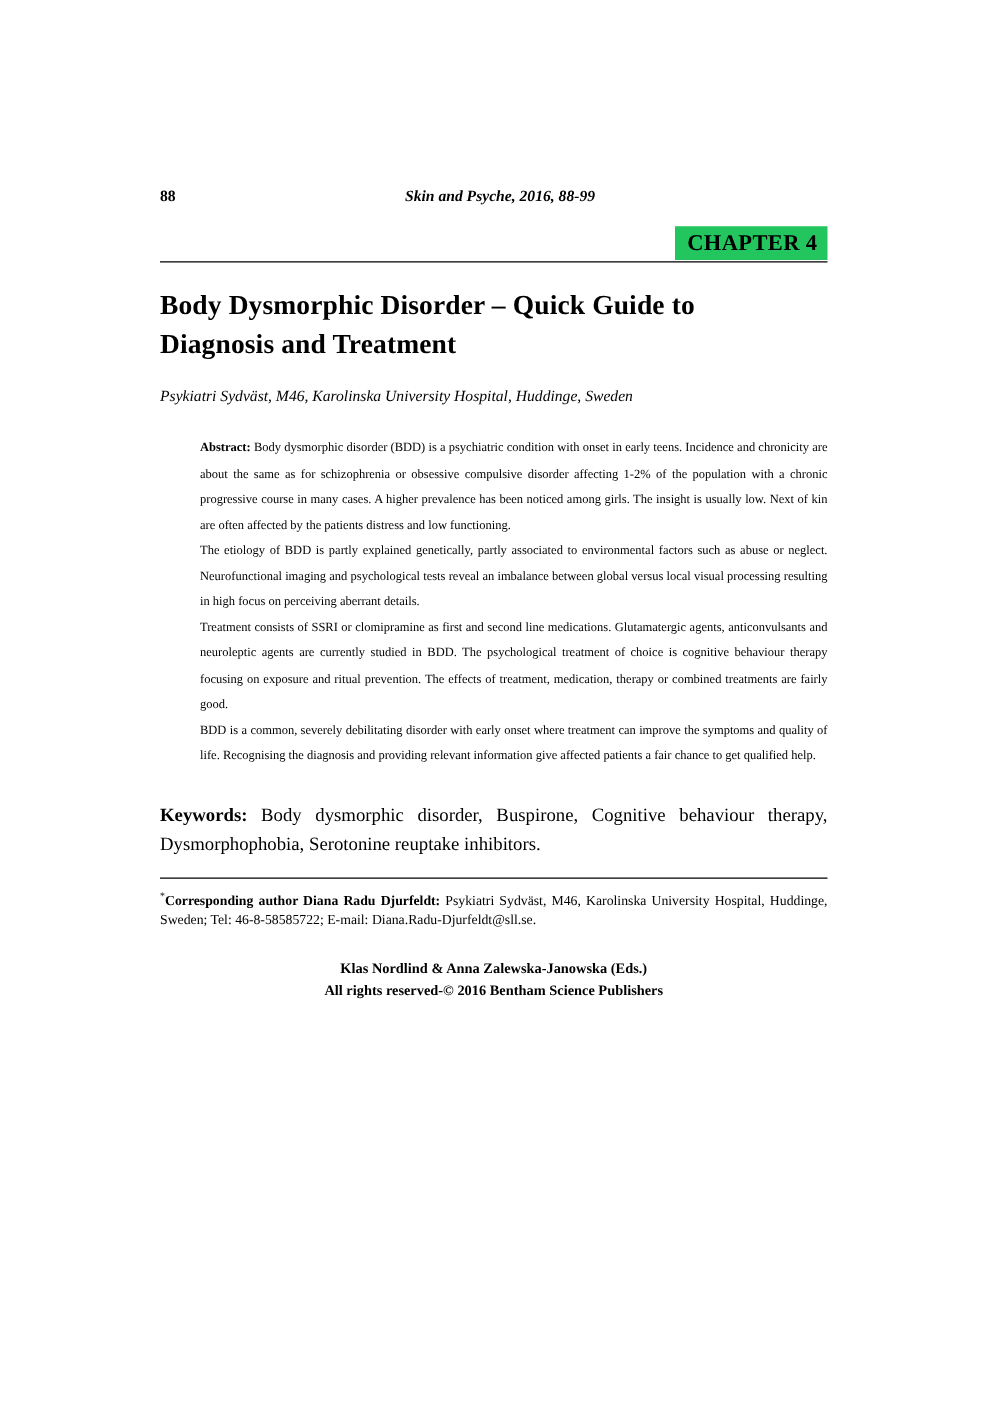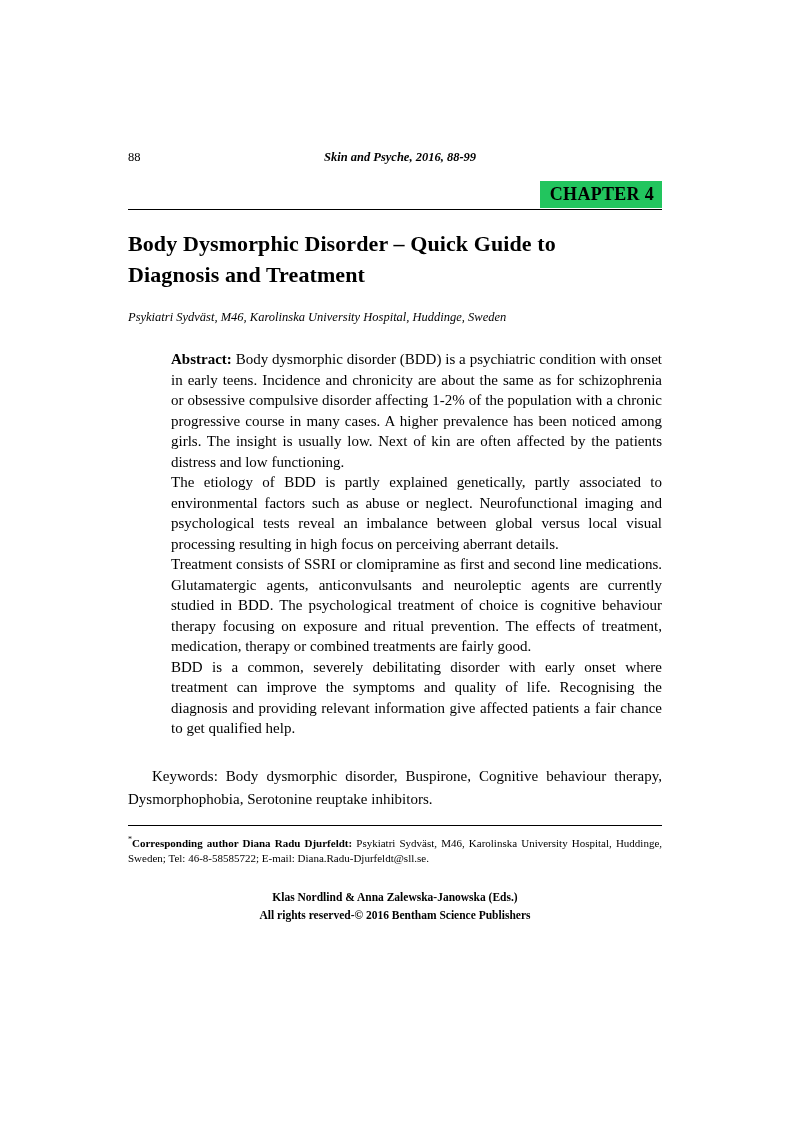--- a/index.html
+++ b/index.html
@@ -28,21 +28,21 @@
     width: 534px;
   }
   
   .runhead {
     display: flex;
     align-items: baseline;
     font-size: 12.5px;
     margin-bottom: 16px;
   }
   .runhead .pagenum {
-    font-weight: normal;
+    font-weight: bold;
     font-size: 12.5px;
     width: 70px;
   }
   .runhead .journal {
     flex: 1;
     text-align: center;
     font-style: italic;
     font-weight: bold;
     font-size: 12.5px;
     padding-right: 60px;
@@ -95,40 +95,39 @@
   .affiliation {
     font-size: 12.5px;
     font-style: italic;
     margin: 0 0 24px 0;
   }
   .abstract {
     margin: 0 0 0 32px;
     width: 502px;
   }
   .abstract p {
-    font-size: 15px;
+    font-size: 10px;
     line-height: 20.5px;
     text-align: justify;
-    margin: 0 0 0 11px;
+    margin: 0 0 0 0;
   }
   .abstract p.first {
     text-indent: 0;
   }
   .abstract .lbl {
     font-weight: bold;
   }
   .keywords {
     margin-top: 26px;
     font-size: 15px;
     line-height: 23px;
     text-align: justify;
   }
   .keywords .lbl {
-    font-weight: normal;
-    margin-left: 24px;
+    font-weight: bold;
   }
   .footnote-rule {
     border-top: 1px solid #000;
     width: 534px;
     margin: 14px 0 6px 0;
   }
   .footnote {
     font-size: 11px;
     line-height: 16px;
     text-align: justify;

